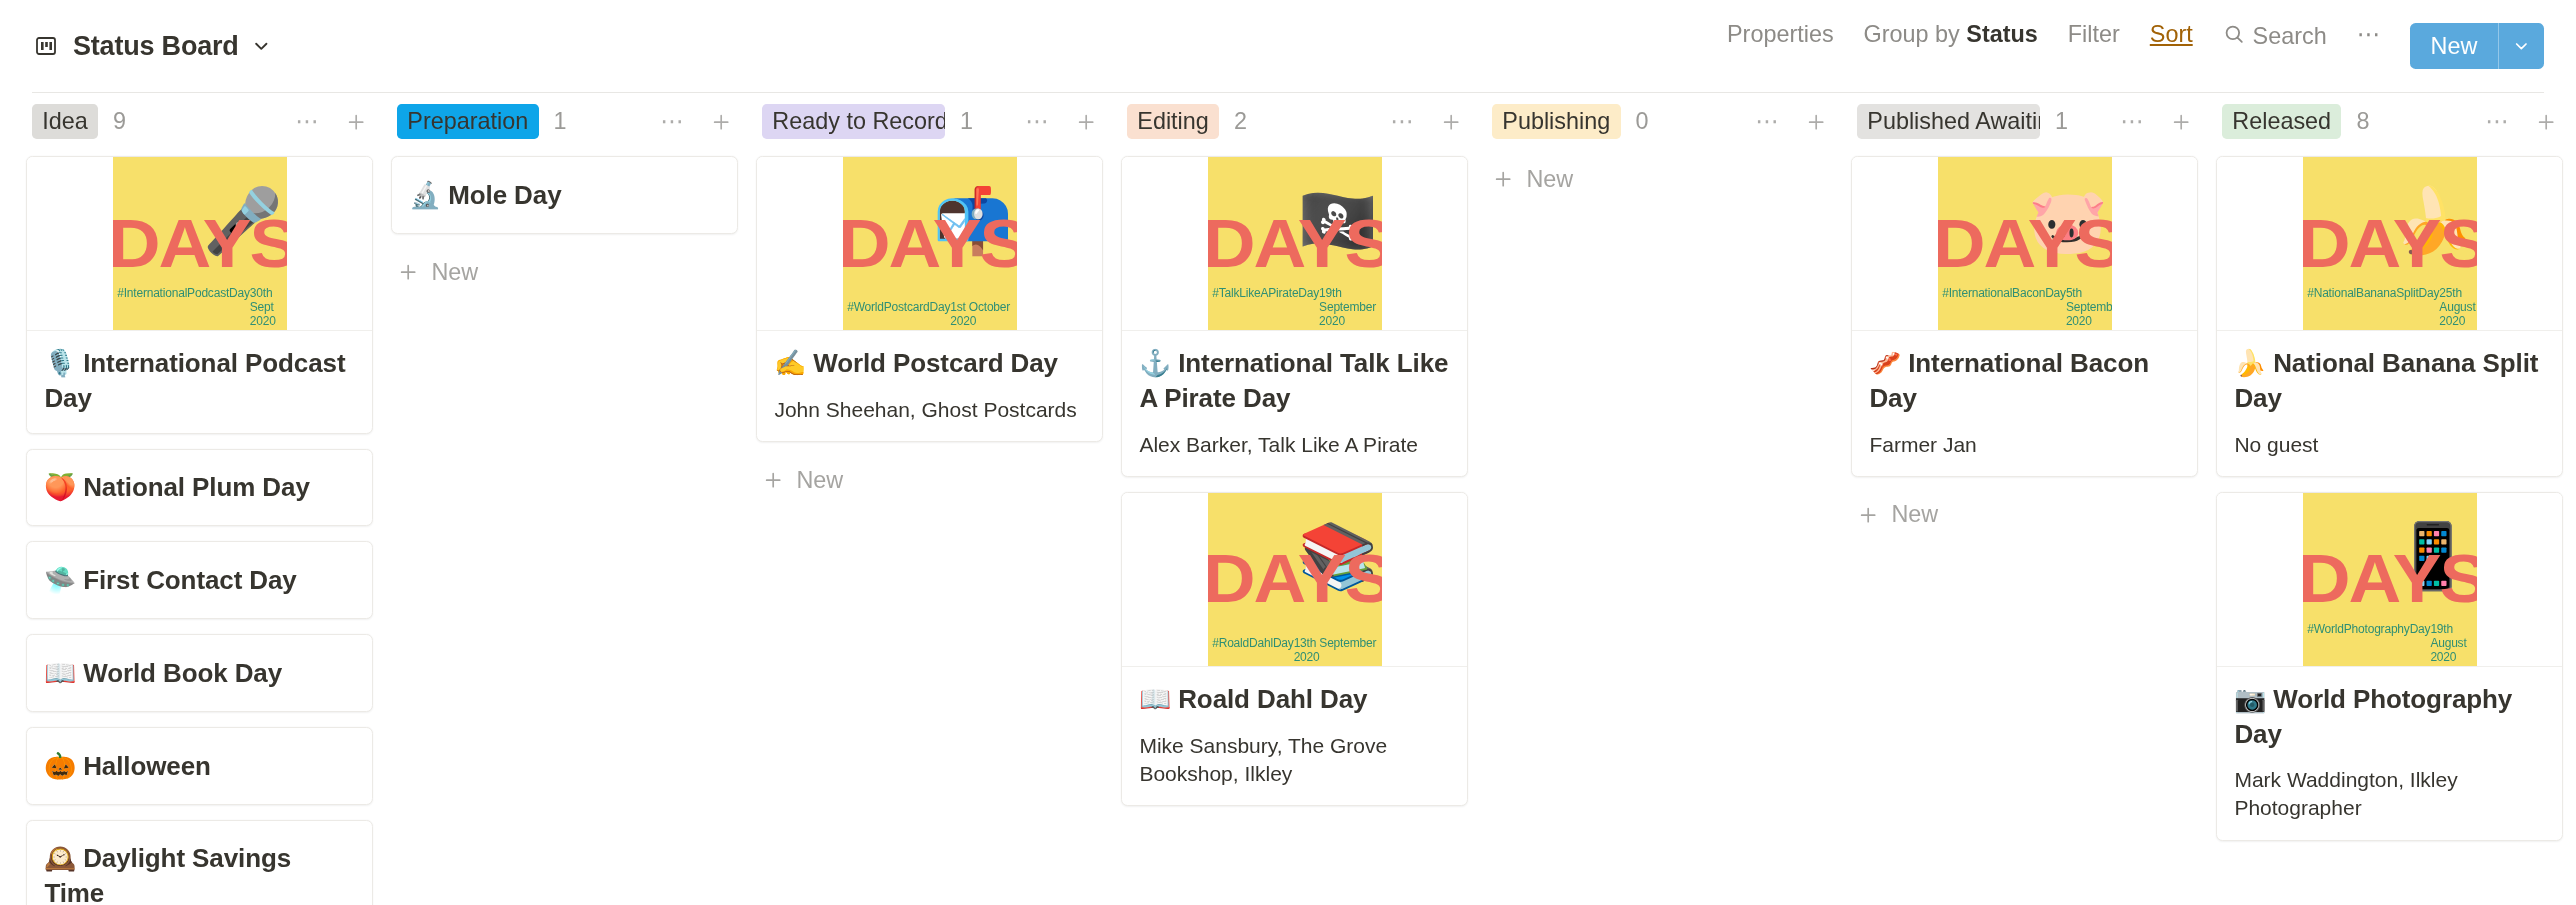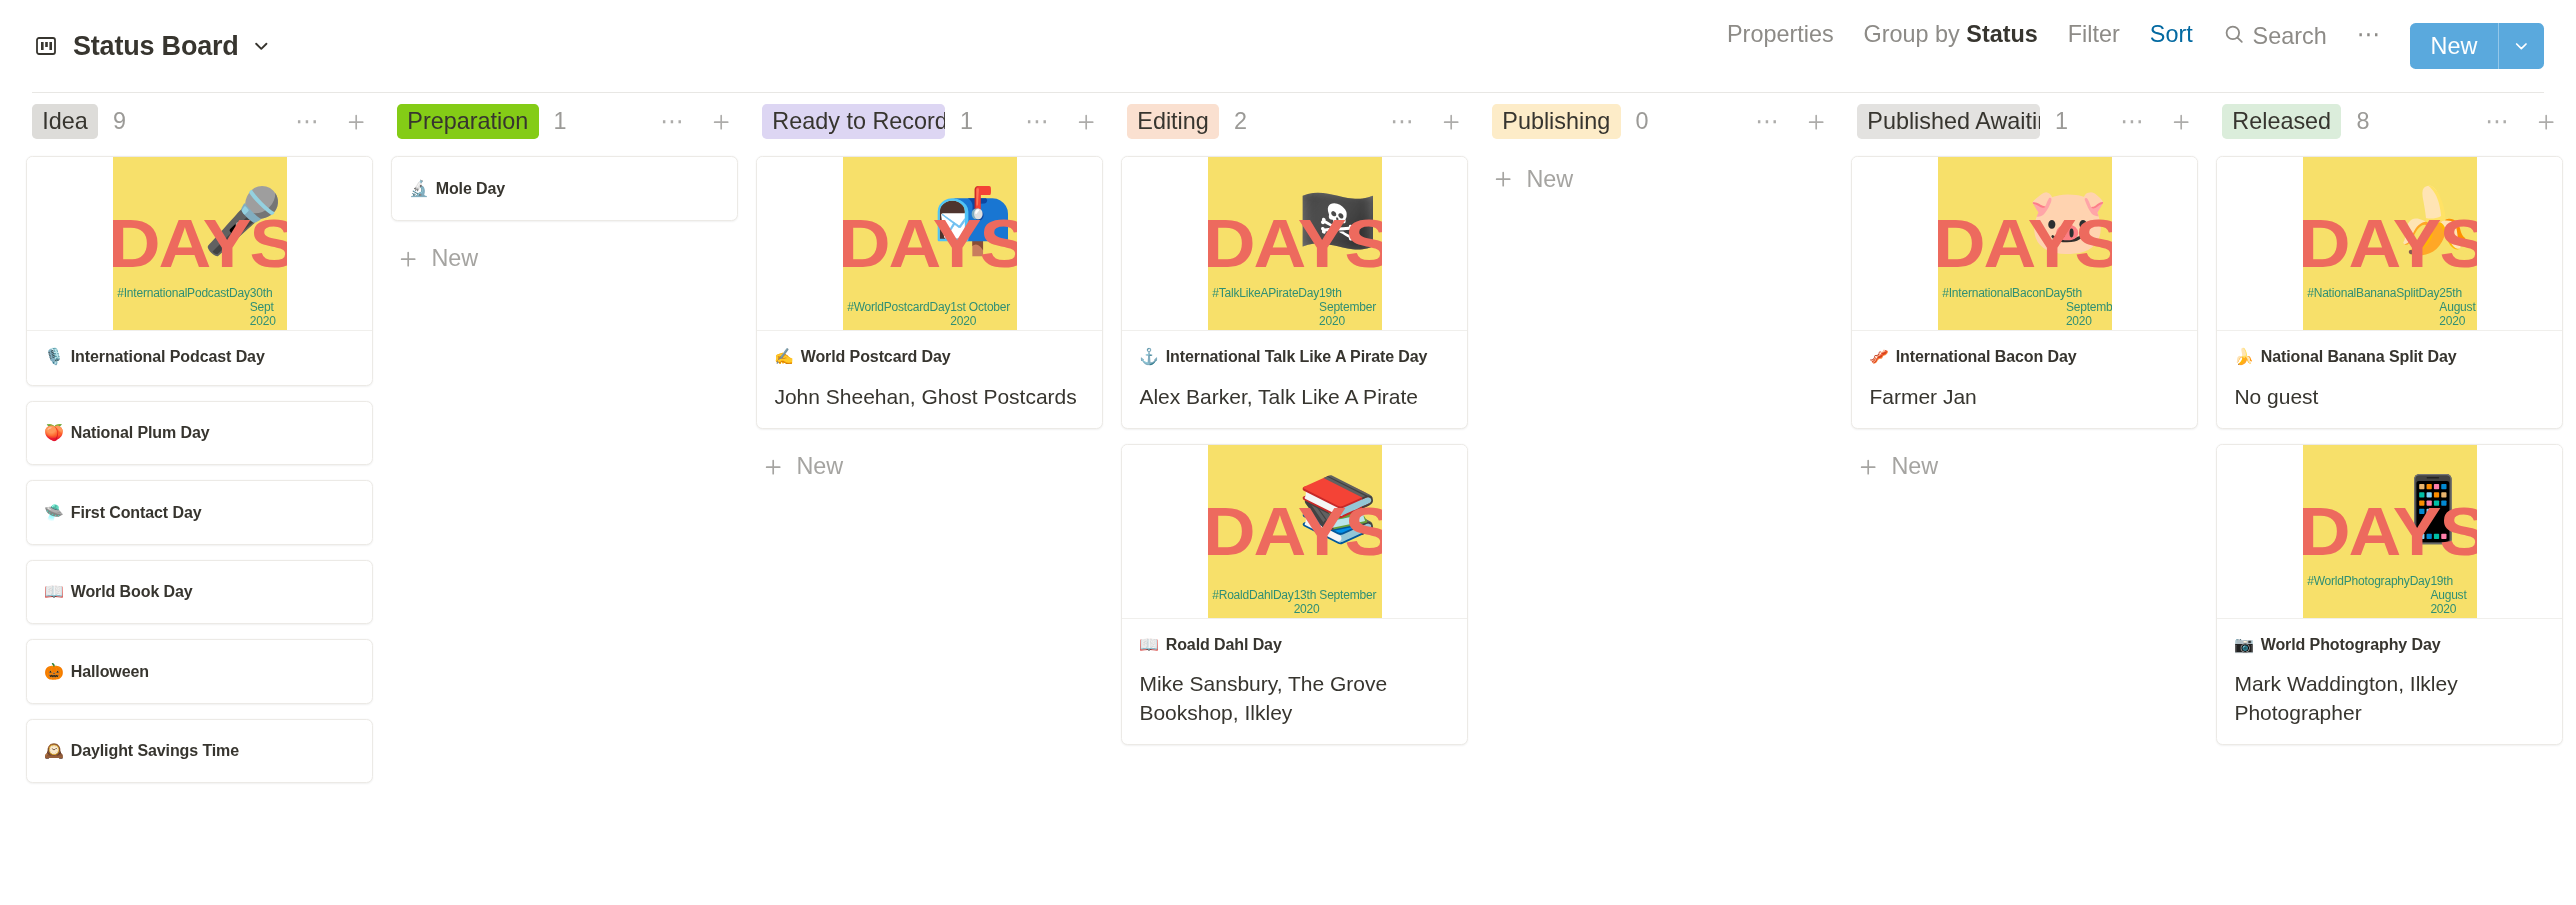--- a/index.html
+++ b/index.html
@@ -48,21 +48,21 @@
   .tb-item {
     font-size: 23.4px;
     color: #8d8b87;
     padding: 0 15px;
     cursor: pointer;
     white-space: nowrap;
     line-height: 1;
   }
   .tb-item.strong-part { color: #8d8b87; }
   .tb-item .emph { color: #37352f; font-weight: 700; }
-  .tb-item.active { color: #0369a1; }
+  .tb-item.active { color: #a16207; text-decoration: underline; }
   .tb-search {
     display: flex; align-items: center; gap: 8.4px;
     padding: 0 15px;
     font-size: 23.4px; color: #8d8b87; cursor: pointer;
   }
   .tb-dots {
     padding: 0 15px;
     color: #8d8b87;
     font-size: 23.4px;
     letter-spacing: 1.9px;
@@ -199,21 +199,21 @@
     letter-spacing: -0.2px;
   }
   .cover-emoji {
     position: absolute;
     font-size: 64px;
     line-height: 1;
   }
 
   .card-body { padding: 15px 17px 17px 17px; }
   .card-title {
-    font-size: 16px;
+    font-size: 26px;
     font-weight: 700;
     color: #37352f;
     line-height: 1.33;
     letter-spacing: -0.1px;
   }
   .card-title .emj { font-weight: 400; margin-right: 6.5px; }
   .card-sub {
     font-size: 21px;
     color: #37352f;
     line-height: 1.35;
@@ -335,21 +335,21 @@
         </div>
         <div class="card simple">
           <div class="card-body">
             <div class="card-title"><span class="emj">🕰️</span><span>Daylight Savings Time</span></div>
           </div>
         </div>
       </div>
     </div>
     <div class="column">
       <div class="col-header">
-        <span class="status-pill" style="background: #84cc16;">Preparation</span>
+        <span class="status-pill" style="background: #0ea5e9;">Preparation</span>
         <span class="col-count">1</span>
         <span class="col-actions">
           <span class="col-dots">⋯</span>
           <span class="col-plus">
             <svg width="22.4" height="22.4" viewBox="0 0 24 24" fill="none" stroke="currentColor" stroke-width="1.8" stroke-linecap="round">
               <line x1="12" y1="5" x2="12" y2="19"></line>
               <line x1="5" y1="12" x2="19" y2="12"></line>
             </svg>
           </span>
         </span>

